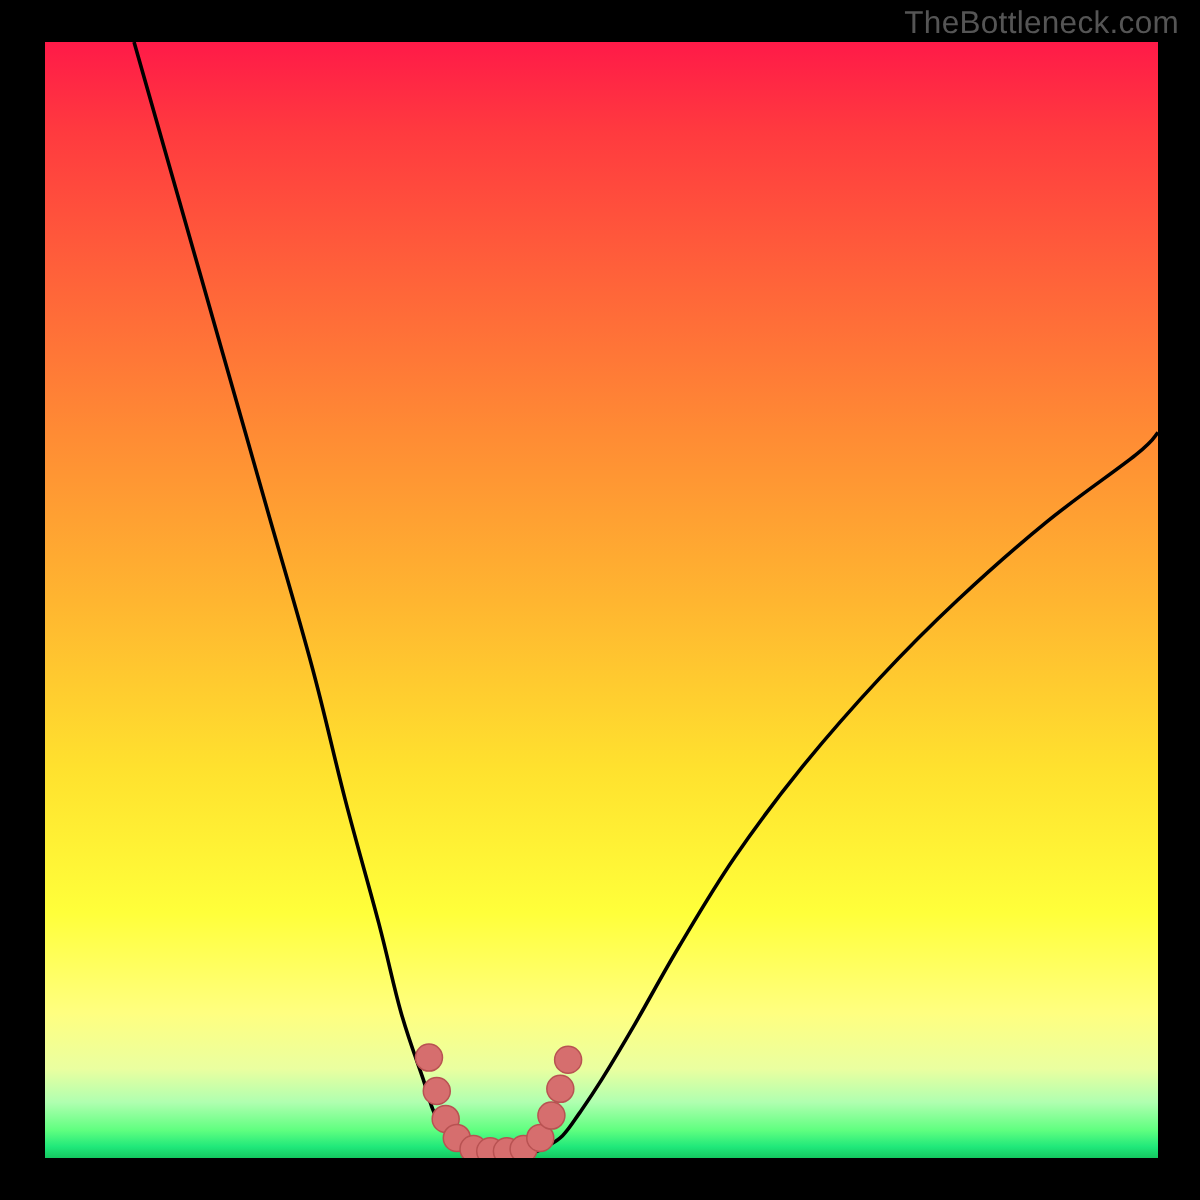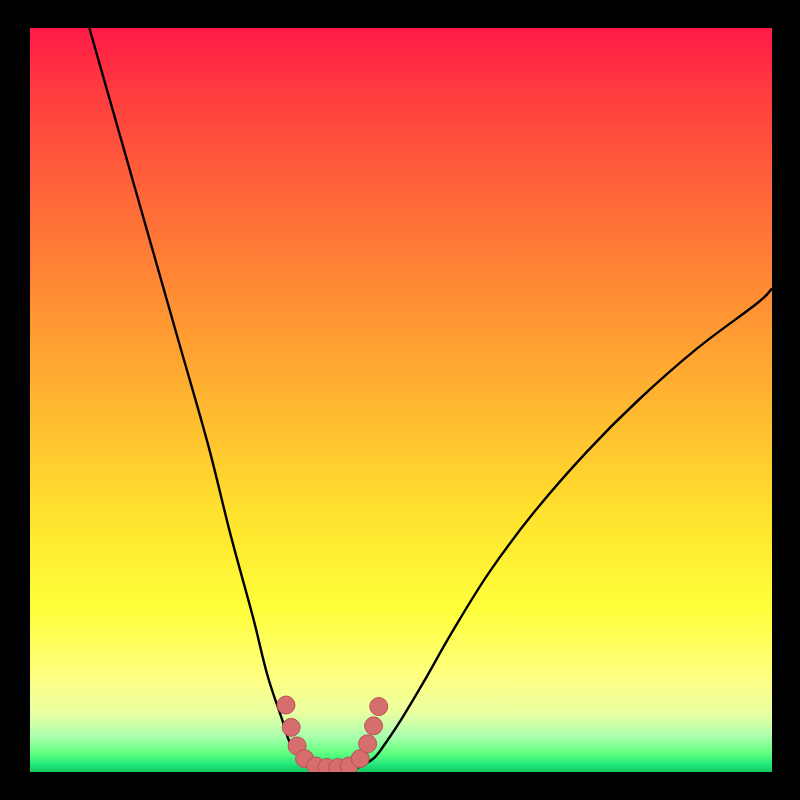--- a/index.html
+++ b/index.html
@@ -53,20 +53,21 @@
     left: 0;
     top: 0;
     width: 742px;
     height: 744px;
   }
 </style>
 </head>
 <body>
 <div class="container">
 
+<div class="attribution">TheBottleneck.com</div>
 
 <div class="plot-area">
   <svg class="curves" viewBox="0 0 742 744" preserveAspectRatio="none">
     <path id="left-curve-path" fill="none" stroke="#000" stroke-width="2.4" d="M 59.36,0 C 64.7024,18.748799999999992 78.3552,66.66239999999996 89.03999999999999,104.15999999999997 C 99.72479999999999,141.65759999999997 108.0352,170.82240000000004 118.72,208.32000000000005 C 129.4048,245.81760000000006 137.7152,274.98240000000004 148.4,312.48 C 159.0848,349.9776 168.7308,381.8208 178.07999999999998,416.64 C 187.42919999999998,451.45919999999995 192.3264,475.11839999999995 200.34,505.91999999999996 C 208.3536,536.7216 215.922,562.3152 222.6,587.76 C 229.278,613.2048 232.0976,628.5312 237.44,647.28 C 242.7824,666.0287999999999 248.27320000000003,679.8671999999999 252.28000000000003,691.92 C 256.2868,703.9728 256.361,707.544 259.7,714.24 C 263.039,720.936 267.491,725.1024 270.83,729.12 C 274.169,733.1376 275.5788,734.5512 278.25,736.56 C 280.9212,738.5687999999999 284.3344,739.6103999999999 285.67,740.28"></path>
     <path id="right-curve-path" fill="none" stroke="#000" stroke-width="2.4" d="M 326.48,740.28 C 327.8156,739.6103999999999 330.56100000000004,738.5687999999999 333.90000000000003,736.56 C 337.23900000000003,734.5512 341.02320000000003,733.1376 345.03000000000003,729.12 C 349.0368,725.1024 351.48539999999997,720.936 356.15999999999997,714.24 C 360.83459999999997,707.544 364.322,702.6336 371,691.92 C 377.678,681.2063999999999 383.91080000000005,670.7904 393.26000000000005,654.72 C 402.60920000000004,638.6496000000001 410.91959999999995,622.728 422.93999999999994,602.64 C 434.96039999999994,582.552 445.3484,564.5472 460.04,543.12 C 474.7316,521.6928 487.19720000000007,505.02720000000005 504.56000000000006,483.6 C 521.9228,462.1728 537.8016,444.168 556.5,424.08 C 575.1984,403.99199999999996 588.406,390.7488 608.4399999999999,372 C 628.4739999999999,353.2512 646.4304000000001,337.3296 667.8000000000001,319.92 C 689.1696000000001,302.5104 713.804,285.99359999999996 727.16,275.28 C 740.516,264.5664 739.3288,263.0784 742,260.4"></path>
     <g id="markers-group">
           <circle cx="255.98999999999998" cy="677.04" r="9" fill="#d66e6e" stroke="#b85252" stroke-width="1"></circle>
           <circle cx="261.184" cy="699.36" r="9" fill="#d66e6e" stroke="#b85252" stroke-width="1"></circle>
           <circle cx="267.12" cy="717.96" r="9" fill="#d66e6e" stroke="#b85252" stroke-width="1"></circle>
           <circle cx="274.54" cy="730.608" r="9" fill="#d66e6e" stroke="#b85252" stroke-width="1"></circle>

